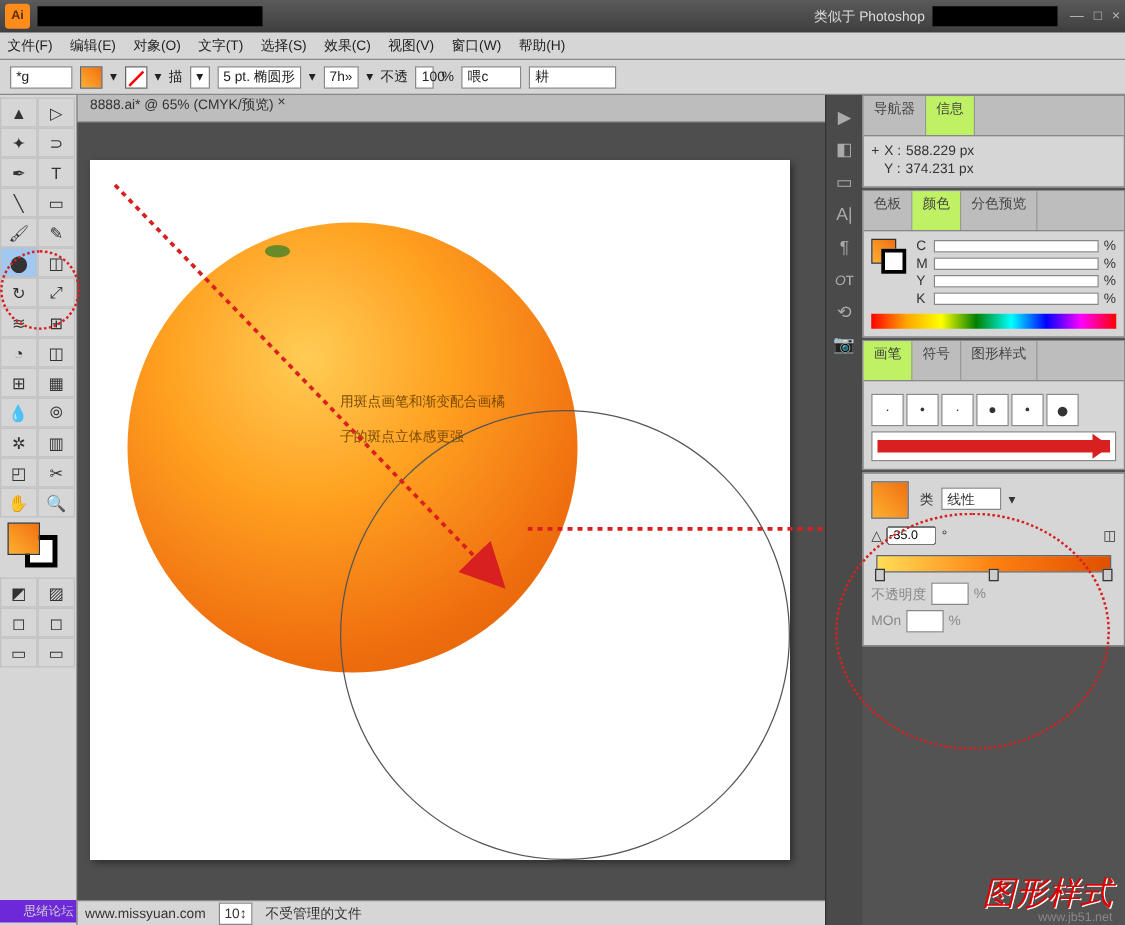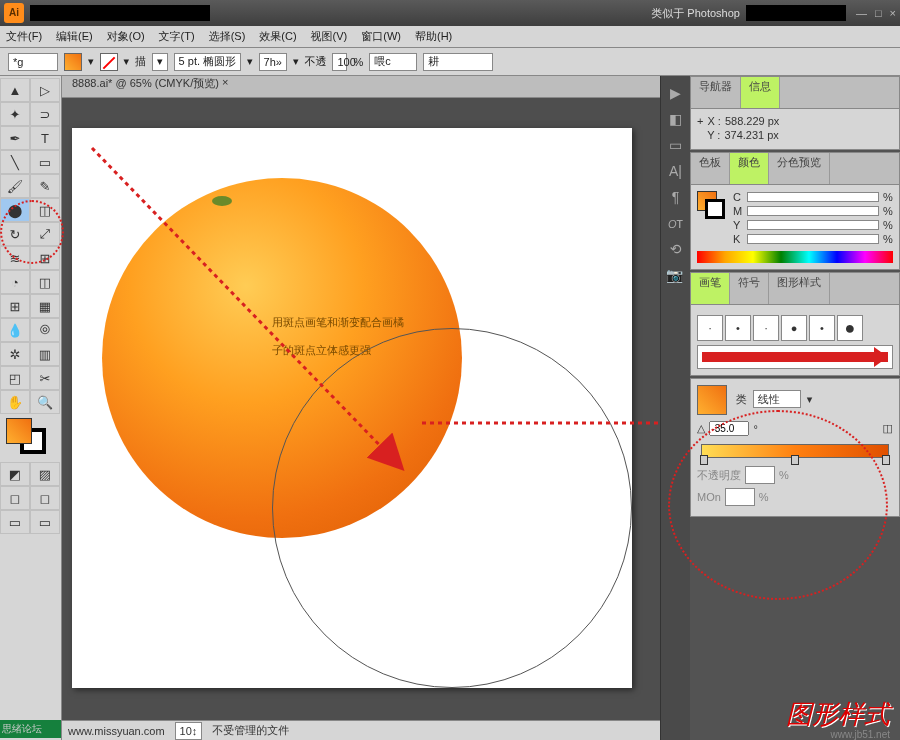--- a/index.html
+++ b/index.html
@@ -181,21 +181,21 @@
       </div>
     <div class="toolrow">
         <div class="tool">◻</div>
         <div class="tool">◻</div>
       </div>
     <div class="toolrow">
         <div class="tool">▭</div>
         <div class="tool">▭</div>
       </div>
     <div style="flex:1"></div>
-    <div style="background:#15803d;color:#ccc;text-align:left;padding:2px;font-size:10px">思绪论坛</div>
+    <div style="background:#6d28d9;color:#ccc;text-align:right;padding:2px;font-size:10px">思绪论坛</div>
   </div>
 
   <div class="docarea">
     <div class="doctab">
       <span>8888.ai* @ 65% (CMYK/预览)</span>&nbsp;
       <span>×</span>
     </div>
     <div class="canvas-wrap">
       <div class="artboard">
         <div class="orange-fruit"></div>

